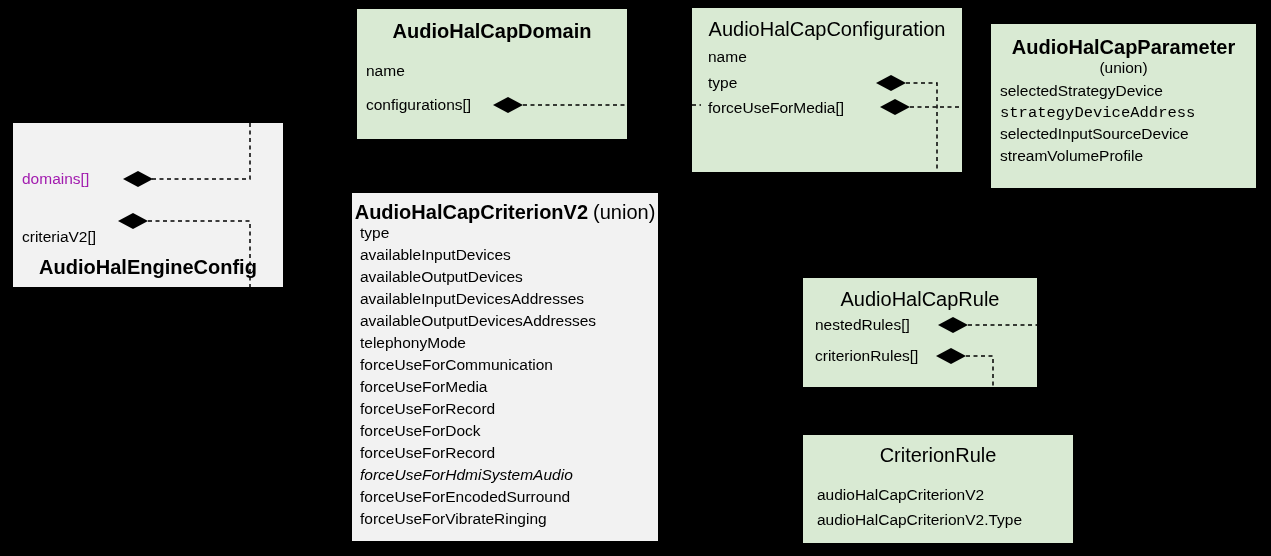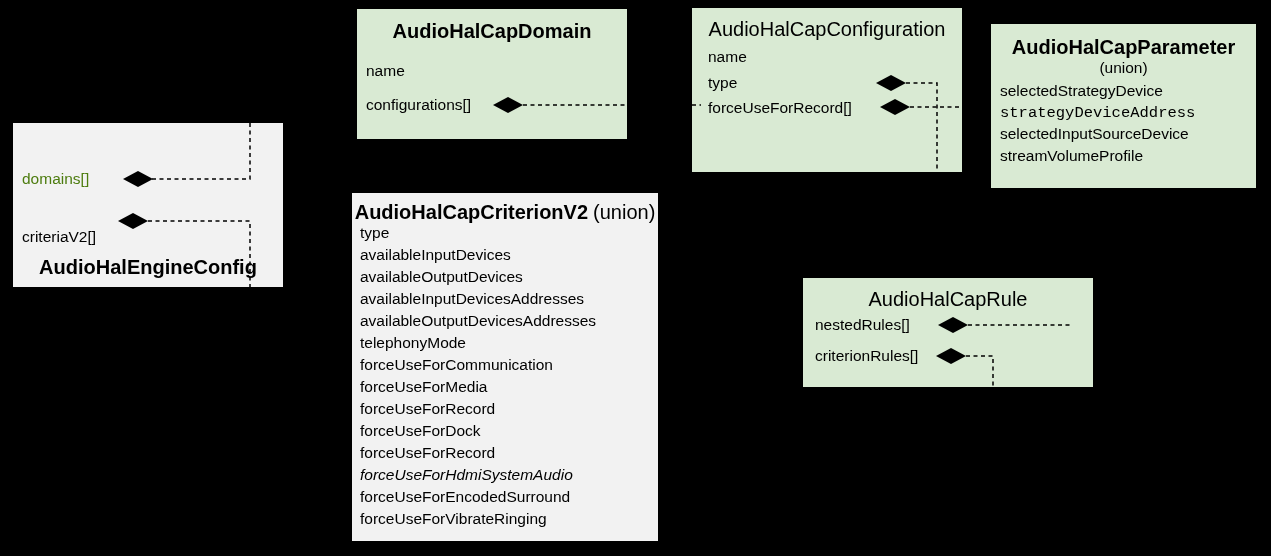--- a/index.html
+++ b/index.html
@@ -41,21 +41,21 @@
     color: #000000;
     white-space: nowrap;
   }
   .field-row {
     position: absolute;
     font-size: 15.5px;
     line-height: 20px;
     color: #000000;
     white-space: nowrap;
   }
-  .field-row.accent { color: #4d7c0f; }
+  .field-row.accent { color: #a21caf; }
   #overlay {
     position: absolute;
     left: 0; top: 0;
     pointer-events: none;
   }
 </style>
 </head>
 <body>
 
 <div id="canvas">
@@ -80,21 +80,21 @@
       </div>
   </div>
 
   <div class="box green" id="box-cap-configuration" style="left:692px; top:8px; width:270px; height:164px;">
     <div class="box-title" style="top:11px;">
       <span class="title-main">AudioHalCapConfiguration</span>
     </div>
     <div class="fields">
         <div class="field-row" style="left: 16px; top: 39px;">name</div>
         <div class="field-row" style="left: 16px; top: 65px;">type</div>
-        <div class="field-row" style="left: 16px; top: 90px;">forceUseForRecord[]</div>
+        <div class="field-row" style="left: 16px; top: 90px;">forceUseForMedia[]</div>
       </div>
   </div>
 
   <div class="box green" id="box-cap-parameter" style="left:991px; top:24px; width:265px; height:164px;">
     <div class="box-title bold" style="top:13px;">
       <span class="title-main">AudioHalCapParameter</span>
     </div>
     <div class="title-suffix-line" style="top:34px;">(union)</div>
     <div class="fields">
         <div class="field-row" style="left: 9px; top: 57px;">selectedStrategyDevice</div>
@@ -119,30 +119,39 @@
         <div class="field-row" style="left: 8px; top: 184px;">forceUseForMedia</div>
         <div class="field-row" style="left: 8px; top: 206px;">forceUseForRecord</div>
         <div class="field-row" style="left: 8px; top: 228px;">forceUseForDock</div>
         <div class="field-row" style="left: 8px; top: 250px;">forceUseForRecord</div>
         <div class="field-row" style="left: 8px; top: 272px; font-style: italic;">forceUseForHdmiSystemAudio</div>
         <div class="field-row" style="left: 8px; top: 294px;">forceUseForEncodedSurround</div>
         <div class="field-row" style="left: 8px; top: 316px;">forceUseForVibrateRinging</div>
       </div>
   </div>
 
-  <div class="box green" id="box-cap-rule" style="left:803px; top:278px; width:290px; height:109px;padding-left:12px;">
+  <div class="box green" id="box-cap-rule" style="left:803px; top:278px; width:234px; height:109px;padding-left:12px;">
     <div class="box-title" style="top:11px;">
       <span class="title-main">AudioHalCapRule</span>
     </div>
     <div class="fields">
         <div class="field-row" style="left: 12px; top: 37px;">nestedRules[]</div>
         <div class="field-row" style="left: 12px; top: 68px;">criterionRules[]</div>
       </div>
   </div>
 
+  <div class="box green" id="box-criterion-rule" style="left:803px; top:435px; width:270px; height:108px;">
+    <div class="box-title" style="top:10px;">
+      <span class="title-main">CriterionRule</span>
+    </div>
+    <div class="fields">
+        <div class="field-row" style="left: 14px; top: 50px;">audioHalCapCriterionV2</div>
+        <div class="field-row" style="left: 14px; top: 75px;">audioHalCapCriterionV2.Type</div>
+      </div>
+  </div>
 
   <svg id="overlay" width="1271" height="556">
       <polyline points="152,179 250,179 250,123" fill="none" stroke="#000000" stroke-width="1.5" stroke-dasharray="4 3.5"></polyline>
       <polyline points="148,221 250,221 250,287" fill="none" stroke="#000000" stroke-width="1.5" stroke-dasharray="4 3.5"></polyline>
       <polyline points="523,105 627,105" fill="none" stroke="#000000" stroke-width="1.5" stroke-dasharray="4 3.5"></polyline>
       <polyline points="692,105 701,105" fill="none" stroke="#000000" stroke-width="1.5" stroke-dasharray="4 3.5"></polyline>
       <polyline points="906,83 937,83 937,172" fill="none" stroke="#000000" stroke-width="1.5" stroke-dasharray="4 3.5"></polyline>
       <polyline points="910,107 962,107" fill="none" stroke="#000000" stroke-width="1.5" stroke-dasharray="4 3.5"></polyline>
       <polyline points="968,325 1073,325" fill="none" stroke="#000000" stroke-width="1.5" stroke-dasharray="4 3.5"></polyline>
       <polyline points="966,356 993,356 993,387" fill="none" stroke="#000000" stroke-width="1.5" stroke-dasharray="4 3.5"></polyline>

